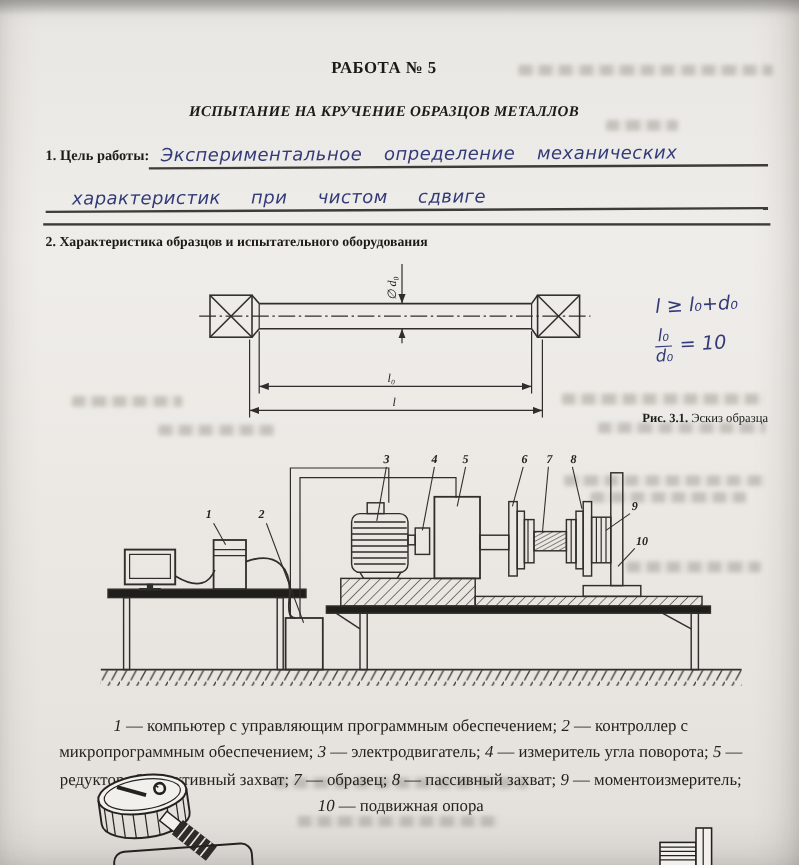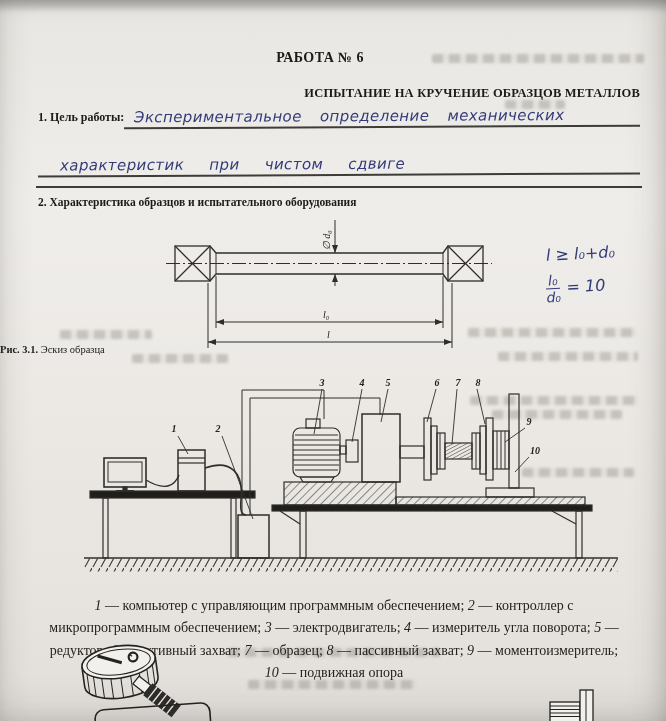--- a/index.html
+++ b/index.html
@@ -4,29 +4,29 @@
 <style>
   html,body{margin:0;padding:0;background:#c8c7c4;}
   .page{
     position:relative;width:666px;height:721px;overflow:hidden;
     font-family:"Liberation Serif","DejaVu Serif",serif;color:#1c1b18;
     background:linear-gradient(180deg,#d8d7d4 0%,#e9e7e3 2%,#efedea 28%,#ece9e5 55%,#e7e4e0 82%,#e2dfdb 100%);
     box-shadow:inset -26px 0 34px -24px rgba(60,55,48,.28), inset 26px 0 34px -26px rgba(60,55,48,.16), inset 0 -30px 40px -28px rgba(60,55,48,.22), inset 0 14px 18px -12px rgba(90,88,84,.35);
   }
   .abs{position:absolute;}
   .doc-title{font-weight:bold;font-size:14px;letter-spacing:.4px;text-align:center;width:640px;}
-  .doc-subtitle{font-weight:bold;font-size:12.5px;letter-spacing:.2px;text-align:right;width:640px;}
+  .doc-subtitle{font-weight:bold;font-size:12.5px;letter-spacing:.2px;text-align:center;width:640px;font-style:italic;}
   .goal-row{left:38px;right:26px;display:flex;align-items:flex-end;}
   .goal-label{font-weight:bold;font-size:12px;white-space:nowrap;padding-bottom:3px;}
   .hw{font-family:"DejaVu Sans",sans-serif;font-style:italic;color:#333a78;}
   .hw-line{flex:1;border-bottom:2px solid #3e3c38;font-size:15px;padding:0 4px 1px 10px;white-space:nowrap;overflow:hidden;word-spacing:13px;letter-spacing:.4px;transform:rotate(-.3deg);}
   .hw-line2{word-spacing:20px;padding-left:22px;}
   .blank-line{border-bottom:2px solid #3e3c38;}
   .sec-heading{font-weight:bold;font-size:11.5px;left:38px;}
-  .fig-caption{width:640px;text-align:left;font-size:10.5px;}
+  .fig-caption{width:640px;text-align:right;font-size:10.5px;}
   .fig-caption b{font-weight:bold;}
   .legend{left:48px;width:572px;text-align:center;font-size:14px;line-height:1.6;color:#23221f;}
   .legend i{font-style:italic;}
   .hand-note{font-family:"DejaVu Sans",sans-serif;font-style:italic;color:#333a78;font-size:16px;transform:rotate(-3deg);white-space:nowrap;}
   .frac{display:inline-flex;flex-direction:column;align-items:center;vertical-align:middle;line-height:1;font-size:14px;margin-right:6px;}
   .frac .num{border-bottom:1.6px solid currentColor;padding:0 2px 1px 2px;}
   .frac .den{padding-top:1px;}
   .bleed{position:absolute;height:9px;filter:blur(1.8px);border-radius:2px;
     background:repeating-linear-gradient(90deg, rgba(108,102,92,.30) 0px, rgba(108,102,92,.30) 11px, rgba(108,102,92,.06) 11px, rgba(108,102,92,.06) 17px);}
   .top-band{left:0;top:0;width:666px;height:12px;background:linear-gradient(180deg,rgba(120,118,114,.38),rgba(120,118,114,0));}
@@ -46,24 +46,24 @@
   <div class="bleed" style="left:60px;top:330px;width:92px;"></div>
   <div class="bleed" style="left:468px;top:328px;width:168px;"></div>
   <div class="bleed" style="left:132px;top:354px;width:96px;"></div>
   <div class="bleed" style="left:498px;top:352px;width:140px;"></div>
   <div class="bleed" style="left:470px;top:396px;width:168px;"></div>
   <div class="bleed" style="left:492px;top:410px;width:130px;"></div>
   <div class="bleed" style="left:522px;top:468px;width:112px;"></div>
   <div class="bleed" style="left:228px;top:648px;width:212px;"></div>
   <div class="bleed" style="left:248px;top:680px;width:168px;"></div>
 
-  <div class="abs doc-title" style="left:0;top:50px;">РАБОТА № 6</div>
+  <div class="abs doc-title" style="left:0;top:50px;">РАБОТА № 5</div>
   <div class="abs doc-subtitle" style="left:0;top:86px;">ИСПЫТАНИЕ НА КРУЧЕНИЕ ОБРАЗЦОВ МЕТАЛЛОВ</div>
 
-  <div class="abs goal-row" style="top:104px;height:24px;">
+  <div class="abs goal-row" style="top:116px;height:24px;">
     <span class="goal-label">1. Цель работы:</span>
     <span class="hw hw-line">Экспериментальное определение механических</span>
   </div>
   <div class="abs goal-row" style="top:140px;height:36px;">
     <span class="hw hw-line hw-line2">характеристик при чистом сдвиге</span>
   </div>
   <div class="abs blank-line" style="left:36px;right:24px;top:166px;height:20px;"></div>
 
   <div class="abs sec-heading" style="top:196px;">2. Характеристика образцов и испытательного оборудования</div>
 

